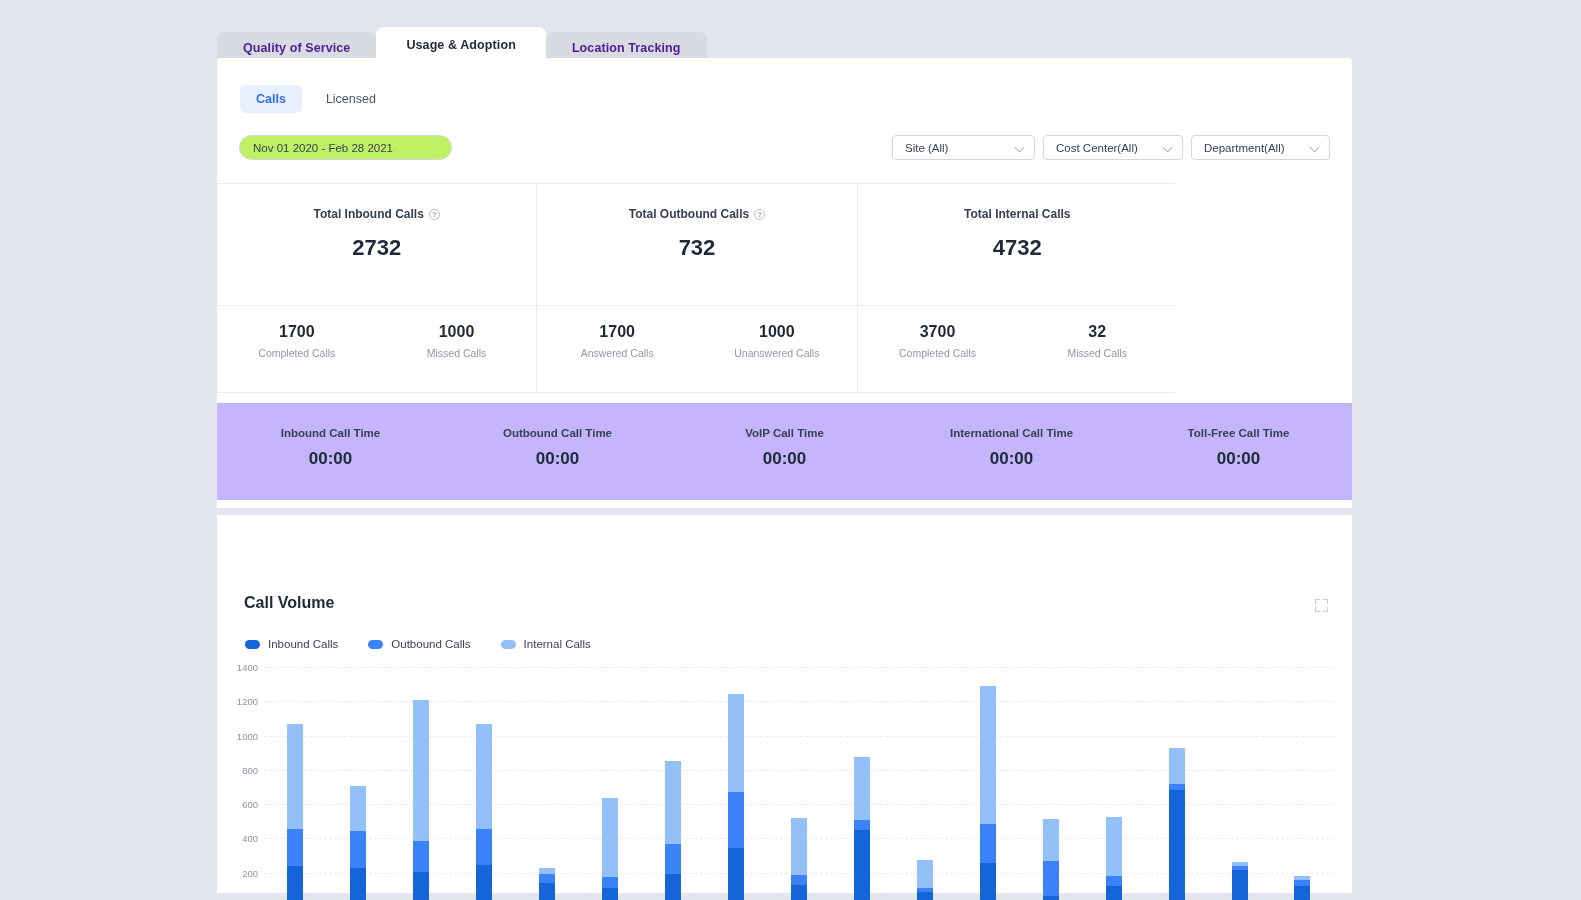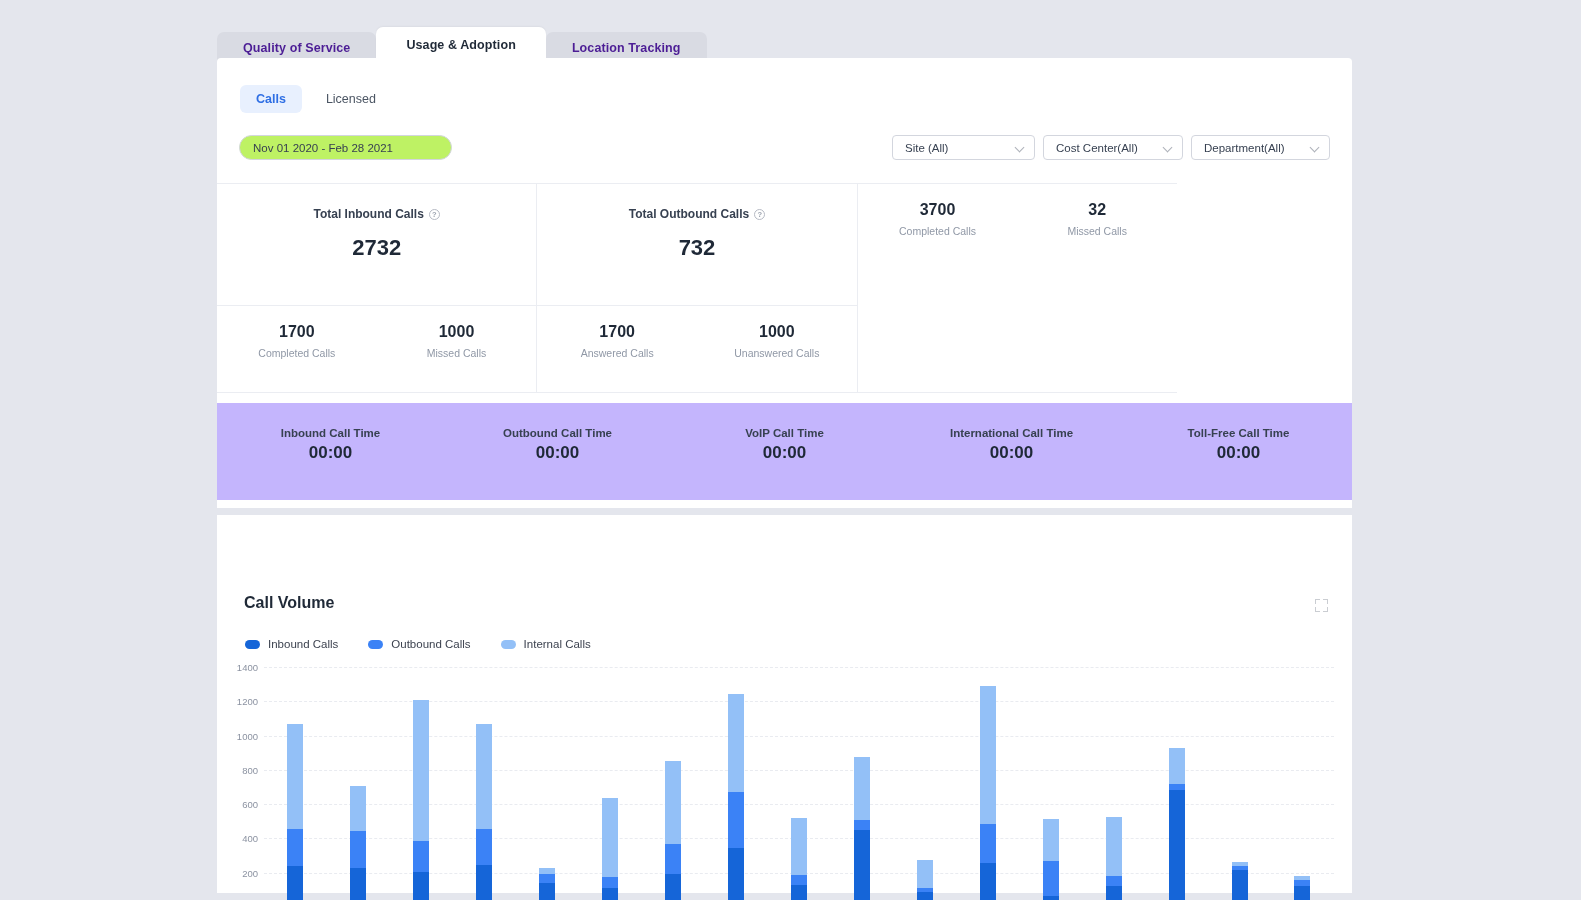--- a/index.html
+++ b/index.html
@@ -103,21 +103,21 @@
   .kpi-sub-value { font-size: 16px; font-weight: bold; color: #1f2937; }
   .kpi-sub-label { margin-top: 6px; font-size: 10.5px; color: #9098a6; }
 
   
   .timestrip {
     position: absolute; left: 0; top: 345px; width: 1135px; height: 97px;
     background: #c4b5fd; display: flex; align-items: flex-start; padding-top: 24px;
   }
   .time-item { flex: 1; display: flex; flex-direction: column; align-items: center; }
   .time-label { font-size: 11.5px; font-weight: bold; color: #374151; }
-  .time-value { margin-top: 4px; font-size: 17px; font-weight: bold; color: #1f2937; }
+  .time-value { margin-top: 10px; font-size: 17px; font-weight: bold; color: #1f2937; }
 
   
   .chartcard {
     position: absolute; left: 0; top: 450px; width: 1135px; height: 385px;
     background: #fff; border-top: 7px solid #e4e6ed; text-decoration: underline;
   }
   .chart-title { position: absolute; left: 27px; top: 79px; font-size: 16px; font-weight: bold; color: #1f2937; }
   .expand-icon { position: absolute; right: 24px; top: 84px; width: 13px; height: 13px; opacity: .35; }
   .expand-icon span { position: absolute; width: 5px; height: 5px; }
   .expand-icon .tl { left: 0; top: 0; border-left: 1.4px solid #6b7280; border-top: 1.4px solid #6b7280; }
@@ -216,20 +216,26 @@
             <div class="kpi-sub-label">Answered Calls</div>
           </div>
           <div class="kpi-sub">
             <div class="kpi-sub-value">1000</div>
             <div class="kpi-sub-label">Unanswered Calls</div>
           </div>
         </div>
       </div>
 
       <div class="kpi-col">
+        <div class="kpi-top">
+          <div class="kpi-label">
+            <span>Total Internal Calls</span>
+          </div>
+          <div class="kpi-value">4732</div>
+        </div>
         <div class="kpi-bottom">
           <div class="kpi-sub">
             <div class="kpi-sub-value">3700</div>
             <div class="kpi-sub-label">Completed Calls</div>
           </div>
           <div class="kpi-sub">
             <div class="kpi-sub-value">32</div>
             <div class="kpi-sub-label">Missed Calls</div>
           </div>
         </div>

